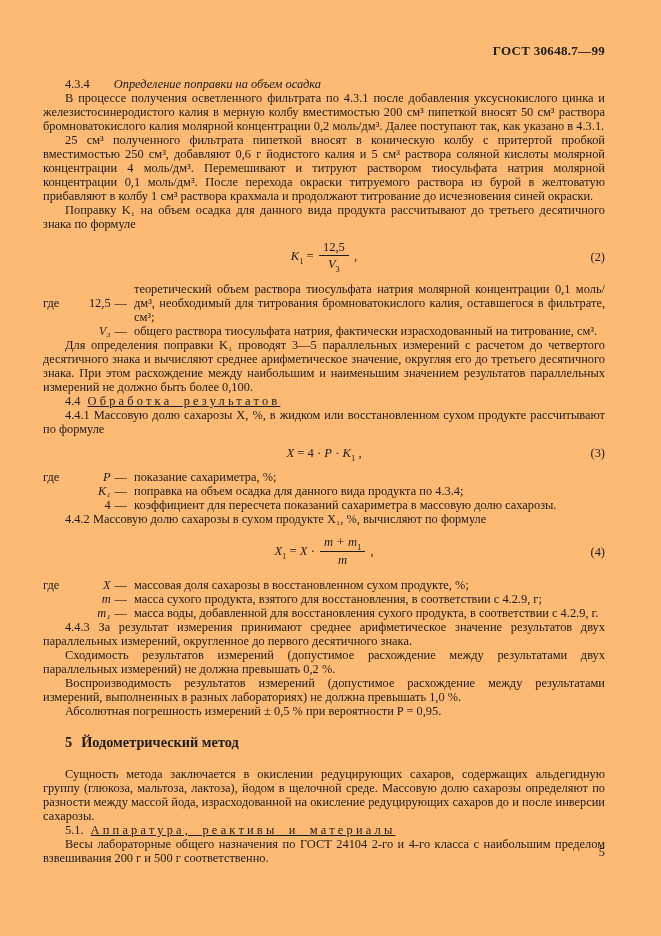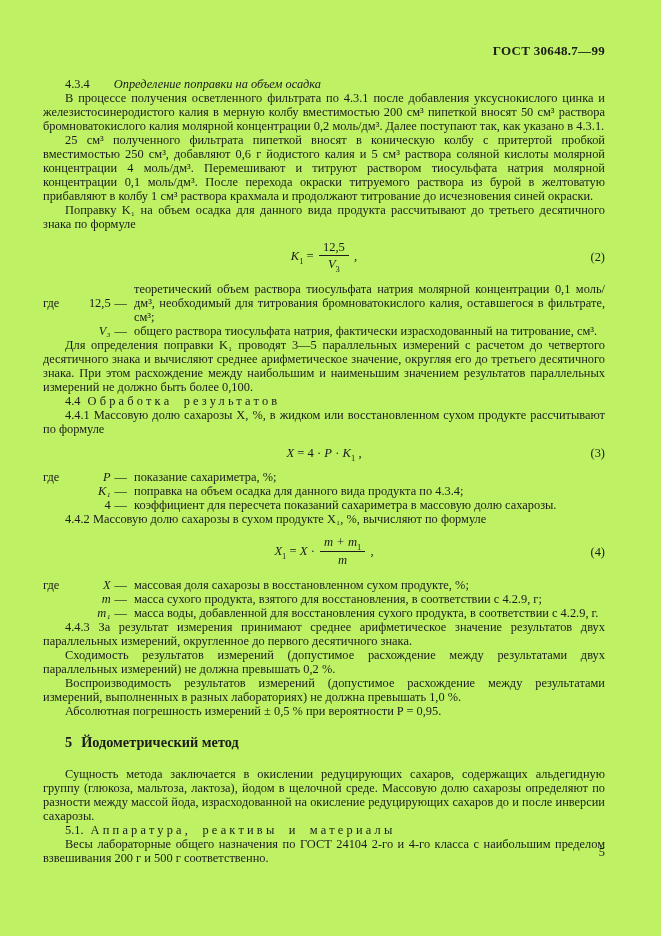--- a/index.html
+++ b/index.html
@@ -1,33 +1,33 @@
 <!DOCTYPE html>
 <html><head>
 <meta charset="utf-8">
 <style>
   html,body { margin:0; padding:0; }
   body {
     width:661px; height:936px; background:#ffffff; overflow:hidden;
     font-family:"Liberation Serif","DejaVu Serif",serif;
     color:#1b1b1b;
   }
-  .page { position:relative; width:661px; height:936px; background:#bef264; }
+  .page { position:relative; width:661px; height:936px; background:#fdba74; }
   .doc-header {
     position:absolute; top:43px; left:43px; width:562px;
     text-align:right; font-weight:bold; font-size:13px; letter-spacing:0.3px;
   }
   .text-block {
     position:absolute; left:43px; top:77px; width:562px;
     font-size:12.4px; line-height:14px;
   }
   .para { margin:0; text-align:justify; text-indent:22px; }
   .heading-434 .h-title-i { margin-left:24px; }
   .heading-sparse { margin:0; text-indent:22px; }
-  .sparse-title { letter-spacing:3.2px; word-spacing:5px; margin-left:7px; }
+  .sparse-title { letter-spacing:3.2px; word-spacing:5px; margin-left:7px;text-decoration:underline; }
   .h2 { margin:17px 0 18px 0; text-indent:22px; font-weight:bold; font-size:14.3px; }
   .h2 .h2-title { margin-left:9px; }
   
   .fml { display:flex; align-items:center; margin:10px 0; }
   .fml-spacer { width:40px; }
   .fml-body { flex:1; text-align:center; font-size:12.6px; }
   .fml-label { width:40px; text-align:right; }
   .fv { font-style:italic; }
   sub { font-size:0.68em; font-style:normal; line-height:0; }
   .frac { display:inline-block; vertical-align:-0.62em; text-align:center; margin:0 2px; }

